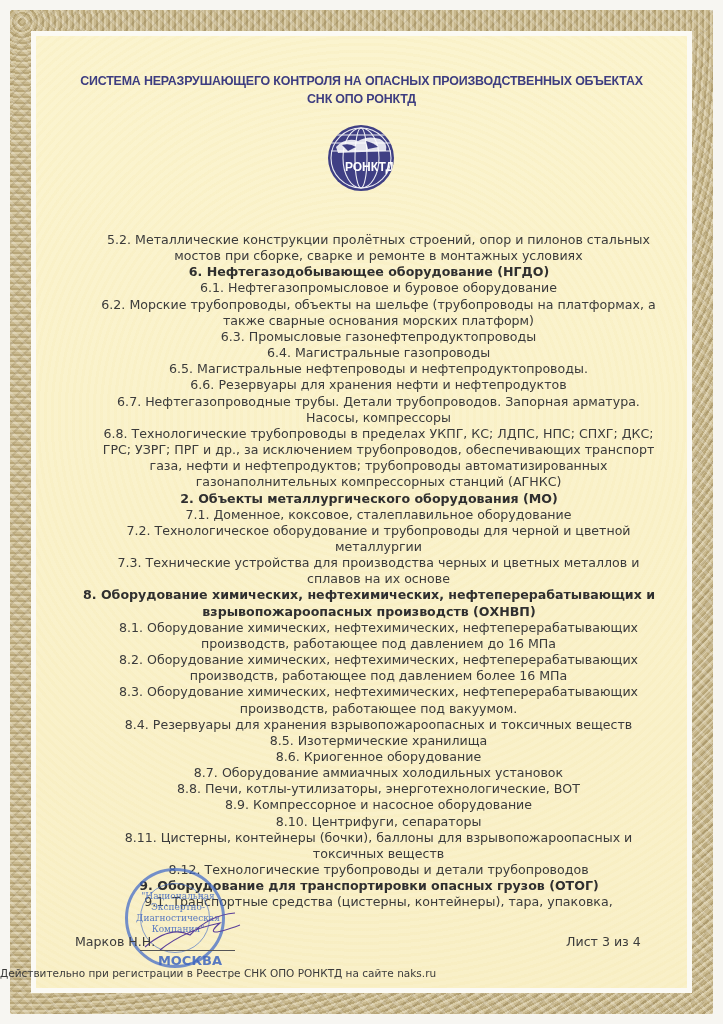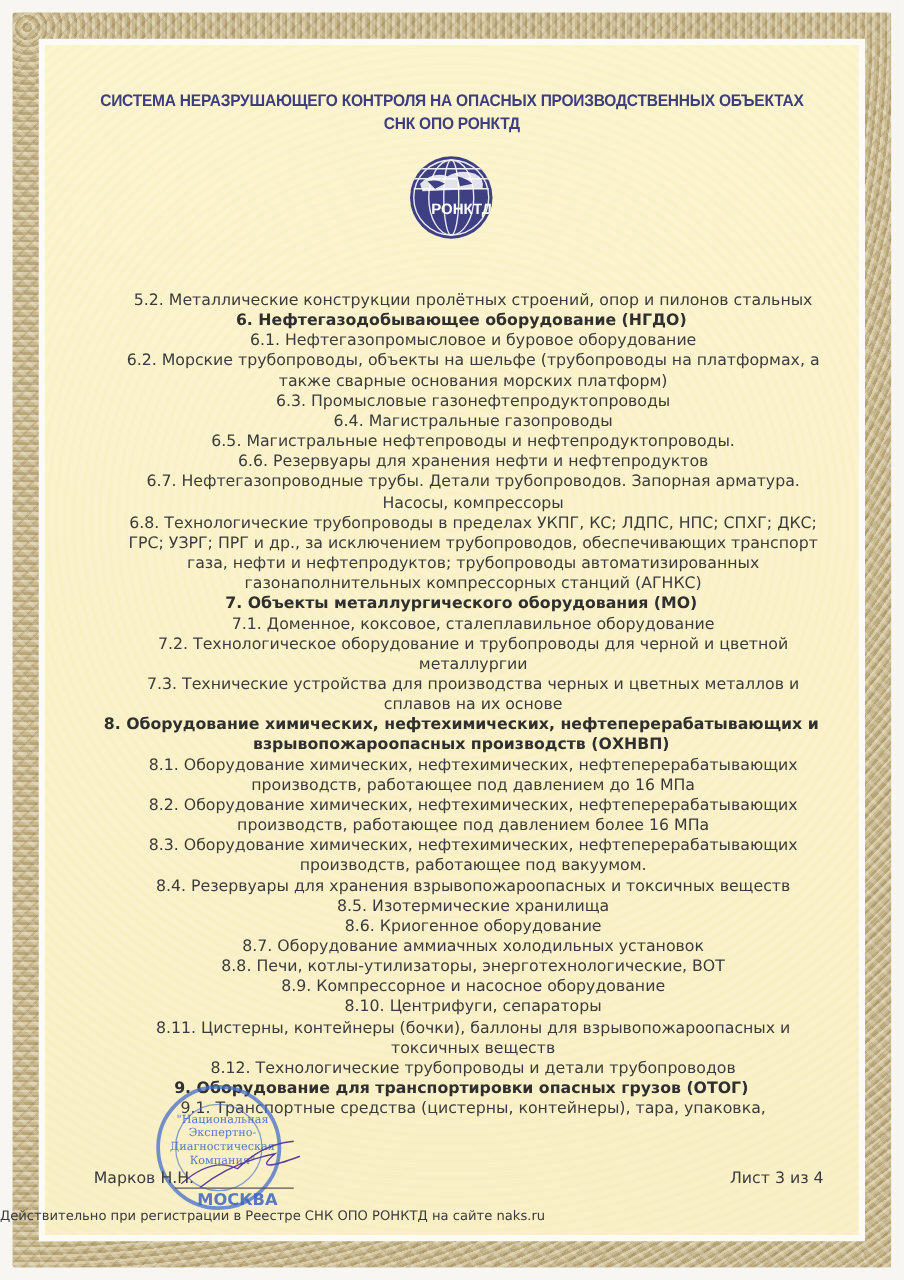--- a/index.html
+++ b/index.html
@@ -48,21 +48,21 @@
     position:absolute; left:0; top:35px; width:66px; text-align:right;
     color:#ffffff; font-family:"Liberation Sans", sans-serif; font-weight:bold; font-size:12px;
   }
   .content {
     position:absolute; left:69px; top:232px; width:600px;
     color:#3b3b3b; font-size:12.6px; line-height:16.15px;text-align:center;
   }
   .h { font-weight:bold; color:#2f2f2f; }
   .sub { padding-left:19px; }
   .footer-name { position:absolute; left:75px; top:934px; font-size:12.6px; color:#3b3b3b; }
-  .footer-page { position:absolute; left:566px; top:934px; font-size:12.6px; color:#3b3b3b;margin-left:18px; }
+  .footer-page { position:absolute; left:566px; top:934px; font-size:12.6px; color:#3b3b3b; }
   .footer-note {
     position:absolute; left:0; top:967px; width:578px; text-align:left;
     font-size:10.5px; font-weight:normal; color:#3a3a3a;
     font-family:"DejaVu Sans", sans-serif;
   }
   .sig-line { position:absolute; left:140px; top:950px; width:95px; height:1px; background:#555; }
   .stamp {
     position:absolute; left:125px; top:868px; width:100px; height:100px; border-radius:50%;
     border:3px solid rgba(70,110,200,0.75); box-sizing:border-box;
   }
@@ -106,35 +106,36 @@
     </g>
     <path d="M8 22 Q18 12 30 16 Q40 10 52 14 Q60 18 58 26 L10 28 Z" fill="#ffffff" opacity="0.85"></path>
     <path d="M14 20 Q22 18 28 22 L20 26 Z" fill="#3f3f84"></path>
     <path d="M38 16 Q46 18 50 22 L40 24 Z" fill="#3f3f84"></path>
   </svg>
   <div class="logo-text">РОНКТД</div>
 </div>
 
 <div class="content" id="content">
     <div class="sub">5.2. Металлические конструкции пролётных строений, опор и пилонов стальных</div>
+    <div class="sub">мостов при сборке, сварке и ремонте в монтажных условиях</div>
     <div class="h">6. Нефтегазодобывающее оборудование (НГДО)</div>
     <div class="sub">6.1. Нефтегазопромысловое и буровое оборудование</div>
     <div class="sub">6.2. Морские трубопроводы, объекты на шельфе (трубопроводы на платформах, а</div>
     <div class="sub">также сварные основания морских платформ)</div>
     <div class="sub">6.3. Промысловые газонефтепродуктопроводы</div>
     <div class="sub">6.4. Магистральные газопроводы</div>
     <div class="sub">6.5. Магистральные нефтепроводы и нефтепродуктопроводы.</div>
     <div class="sub">6.6. Резервуары для хранения нефти и нефтепродуктов</div>
     <div class="sub">6.7. Нефтегазопроводные трубы. Детали трубопроводов. Запорная арматура.</div>
     <div class="sub">Насосы, компрессоры</div>
     <div class="sub">6.8. Технологические трубопроводы в пределах УКПГ, КС; ЛДПС, НПС; СПХГ; ДКС;</div>
     <div class="sub">ГРС; УЗРГ; ПРГ и др., за исключением трубопроводов, обеспечивающих транспорт</div>
     <div class="sub">газа, нефти и нефтепродуктов; трубопроводы автоматизированных</div>
     <div class="sub">газонаполнительных компрессорных станций (АГНКС)</div>
-    <div class="h">7. Объекты металлургического оборудования (МО)</div>
+    <div class="h">2. Объекты металлургического оборудования (МО)</div>
     <div class="sub">7.1. Доменное, коксовое, сталеплавильное оборудование</div>
     <div class="sub">7.2. Технологическое оборудование и трубопроводы для черной и цветной</div>
     <div class="sub">металлургии</div>
     <div class="sub">7.3. Технические устройства для производства черных и цветных металлов и</div>
     <div class="sub">сплавов на их основе</div>
     <div class="h">8. Оборудование химических, нефтехимических, нефтеперерабатывающих и</div>
     <div class="h">взрывопожароопасных производств (ОХНВП)</div>
     <div class="sub">8.1. Оборудование химических, нефтехимических, нефтеперерабатывающих</div>
     <div class="sub">производств, работающее под давлением до 16 МПа</div>
     <div class="sub">8.2. Оборудование химических, нефтехимических, нефтеперерабатывающих</div>

